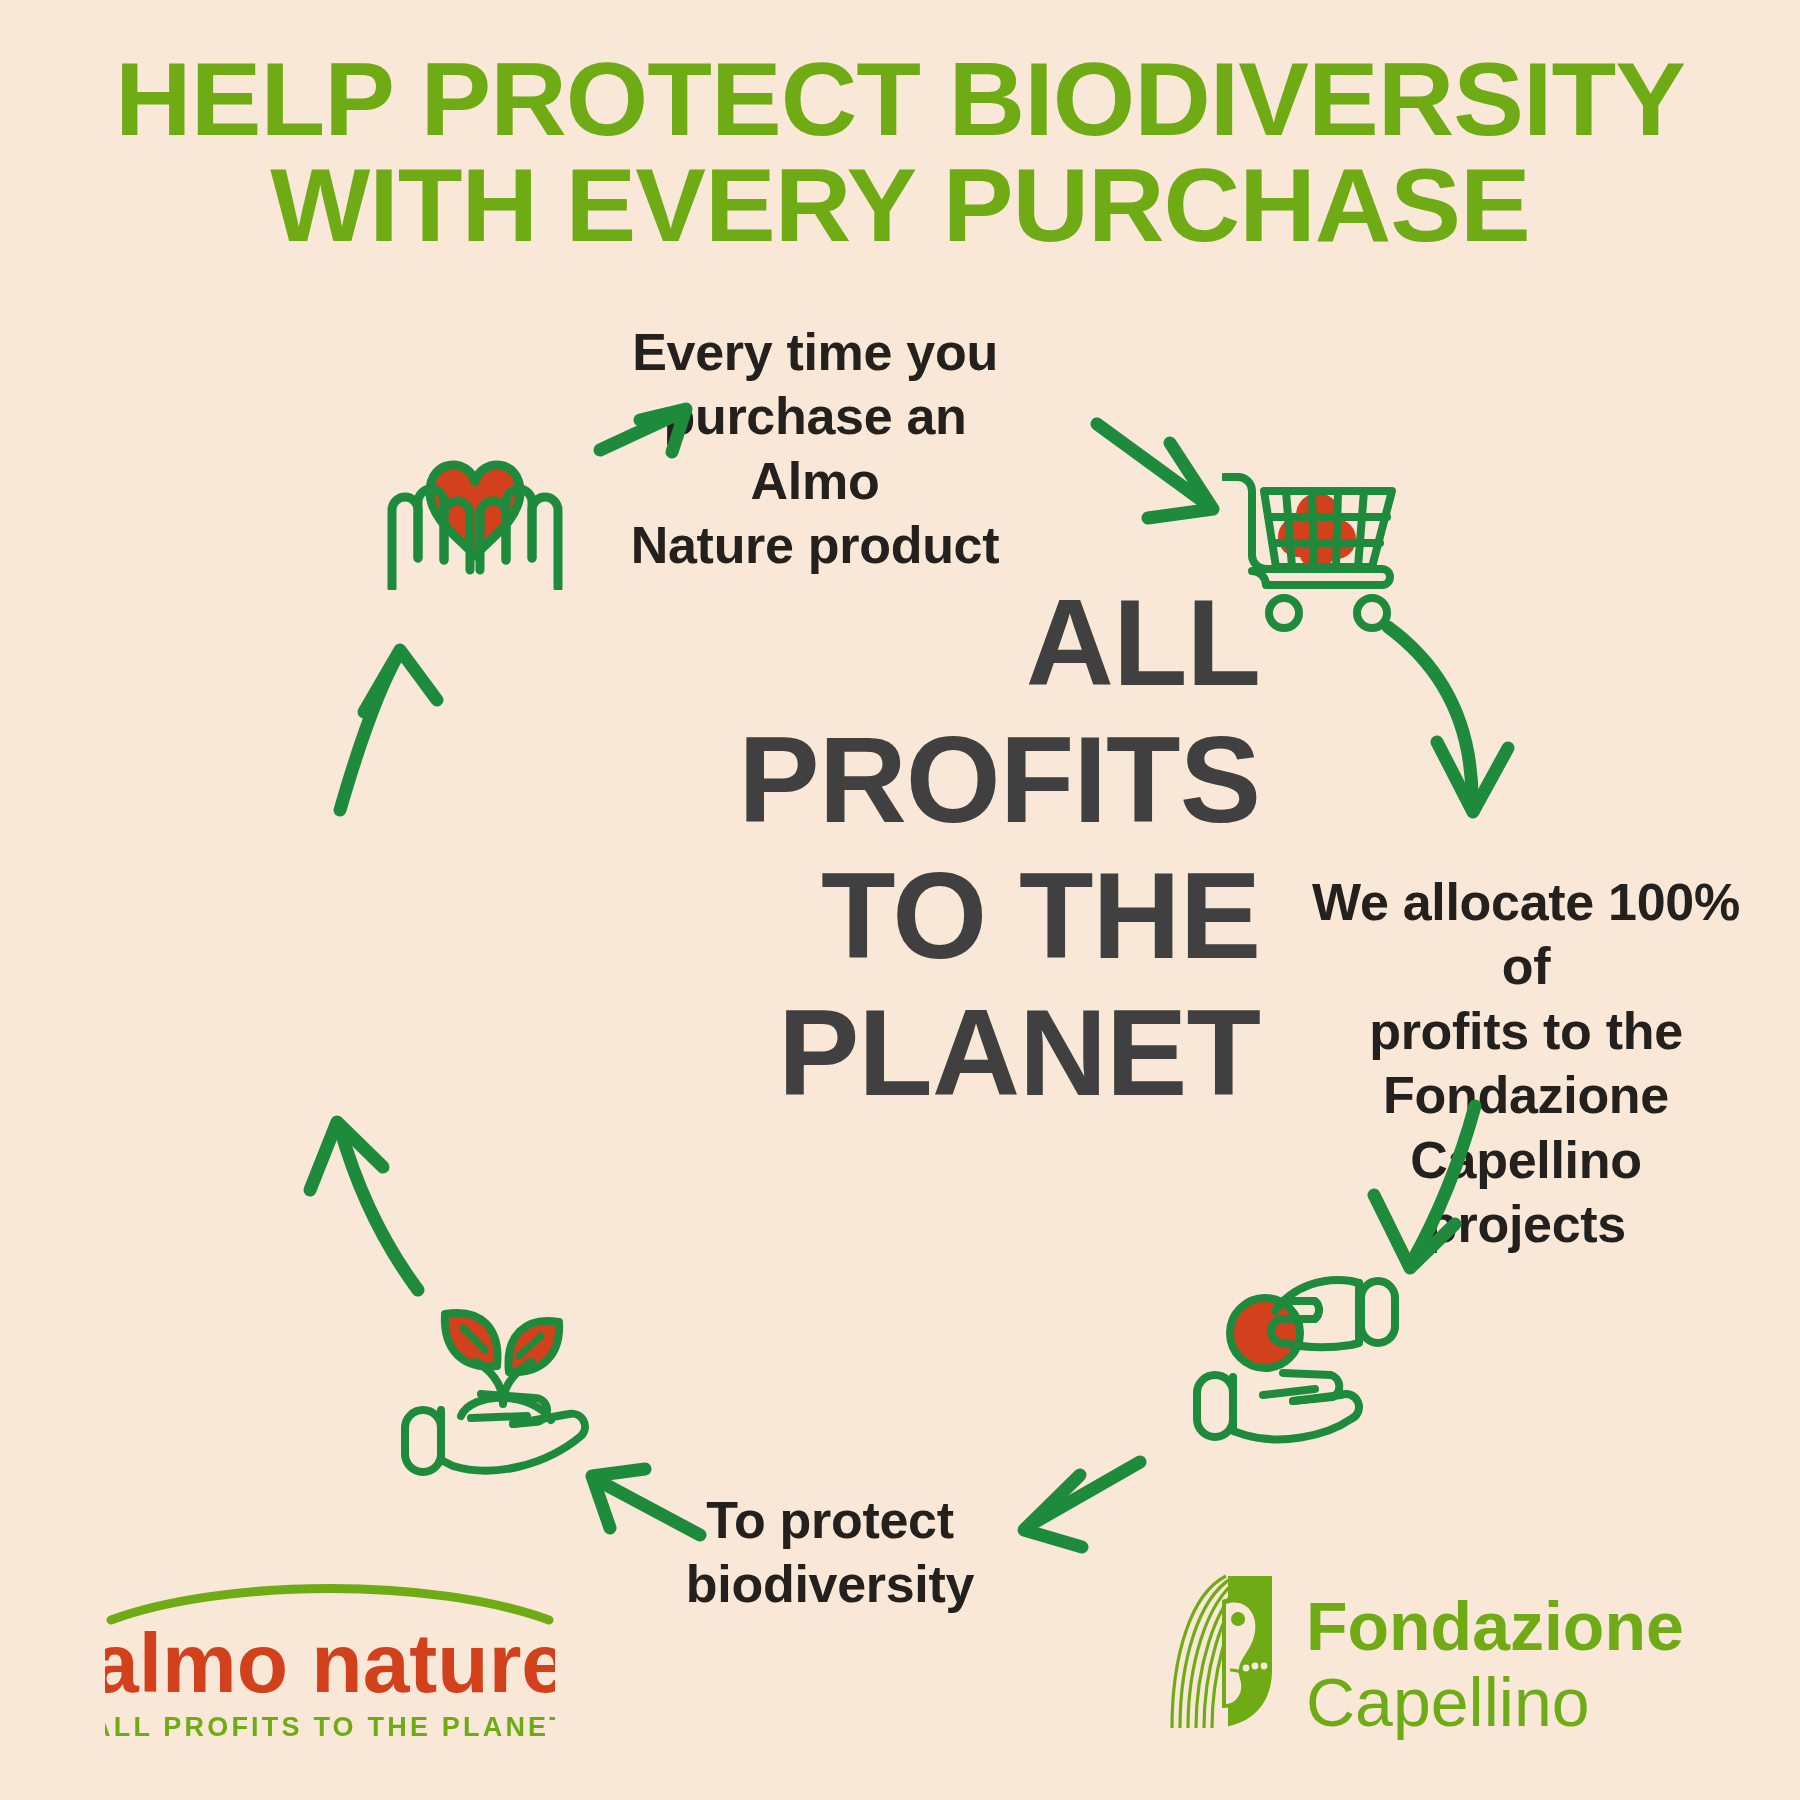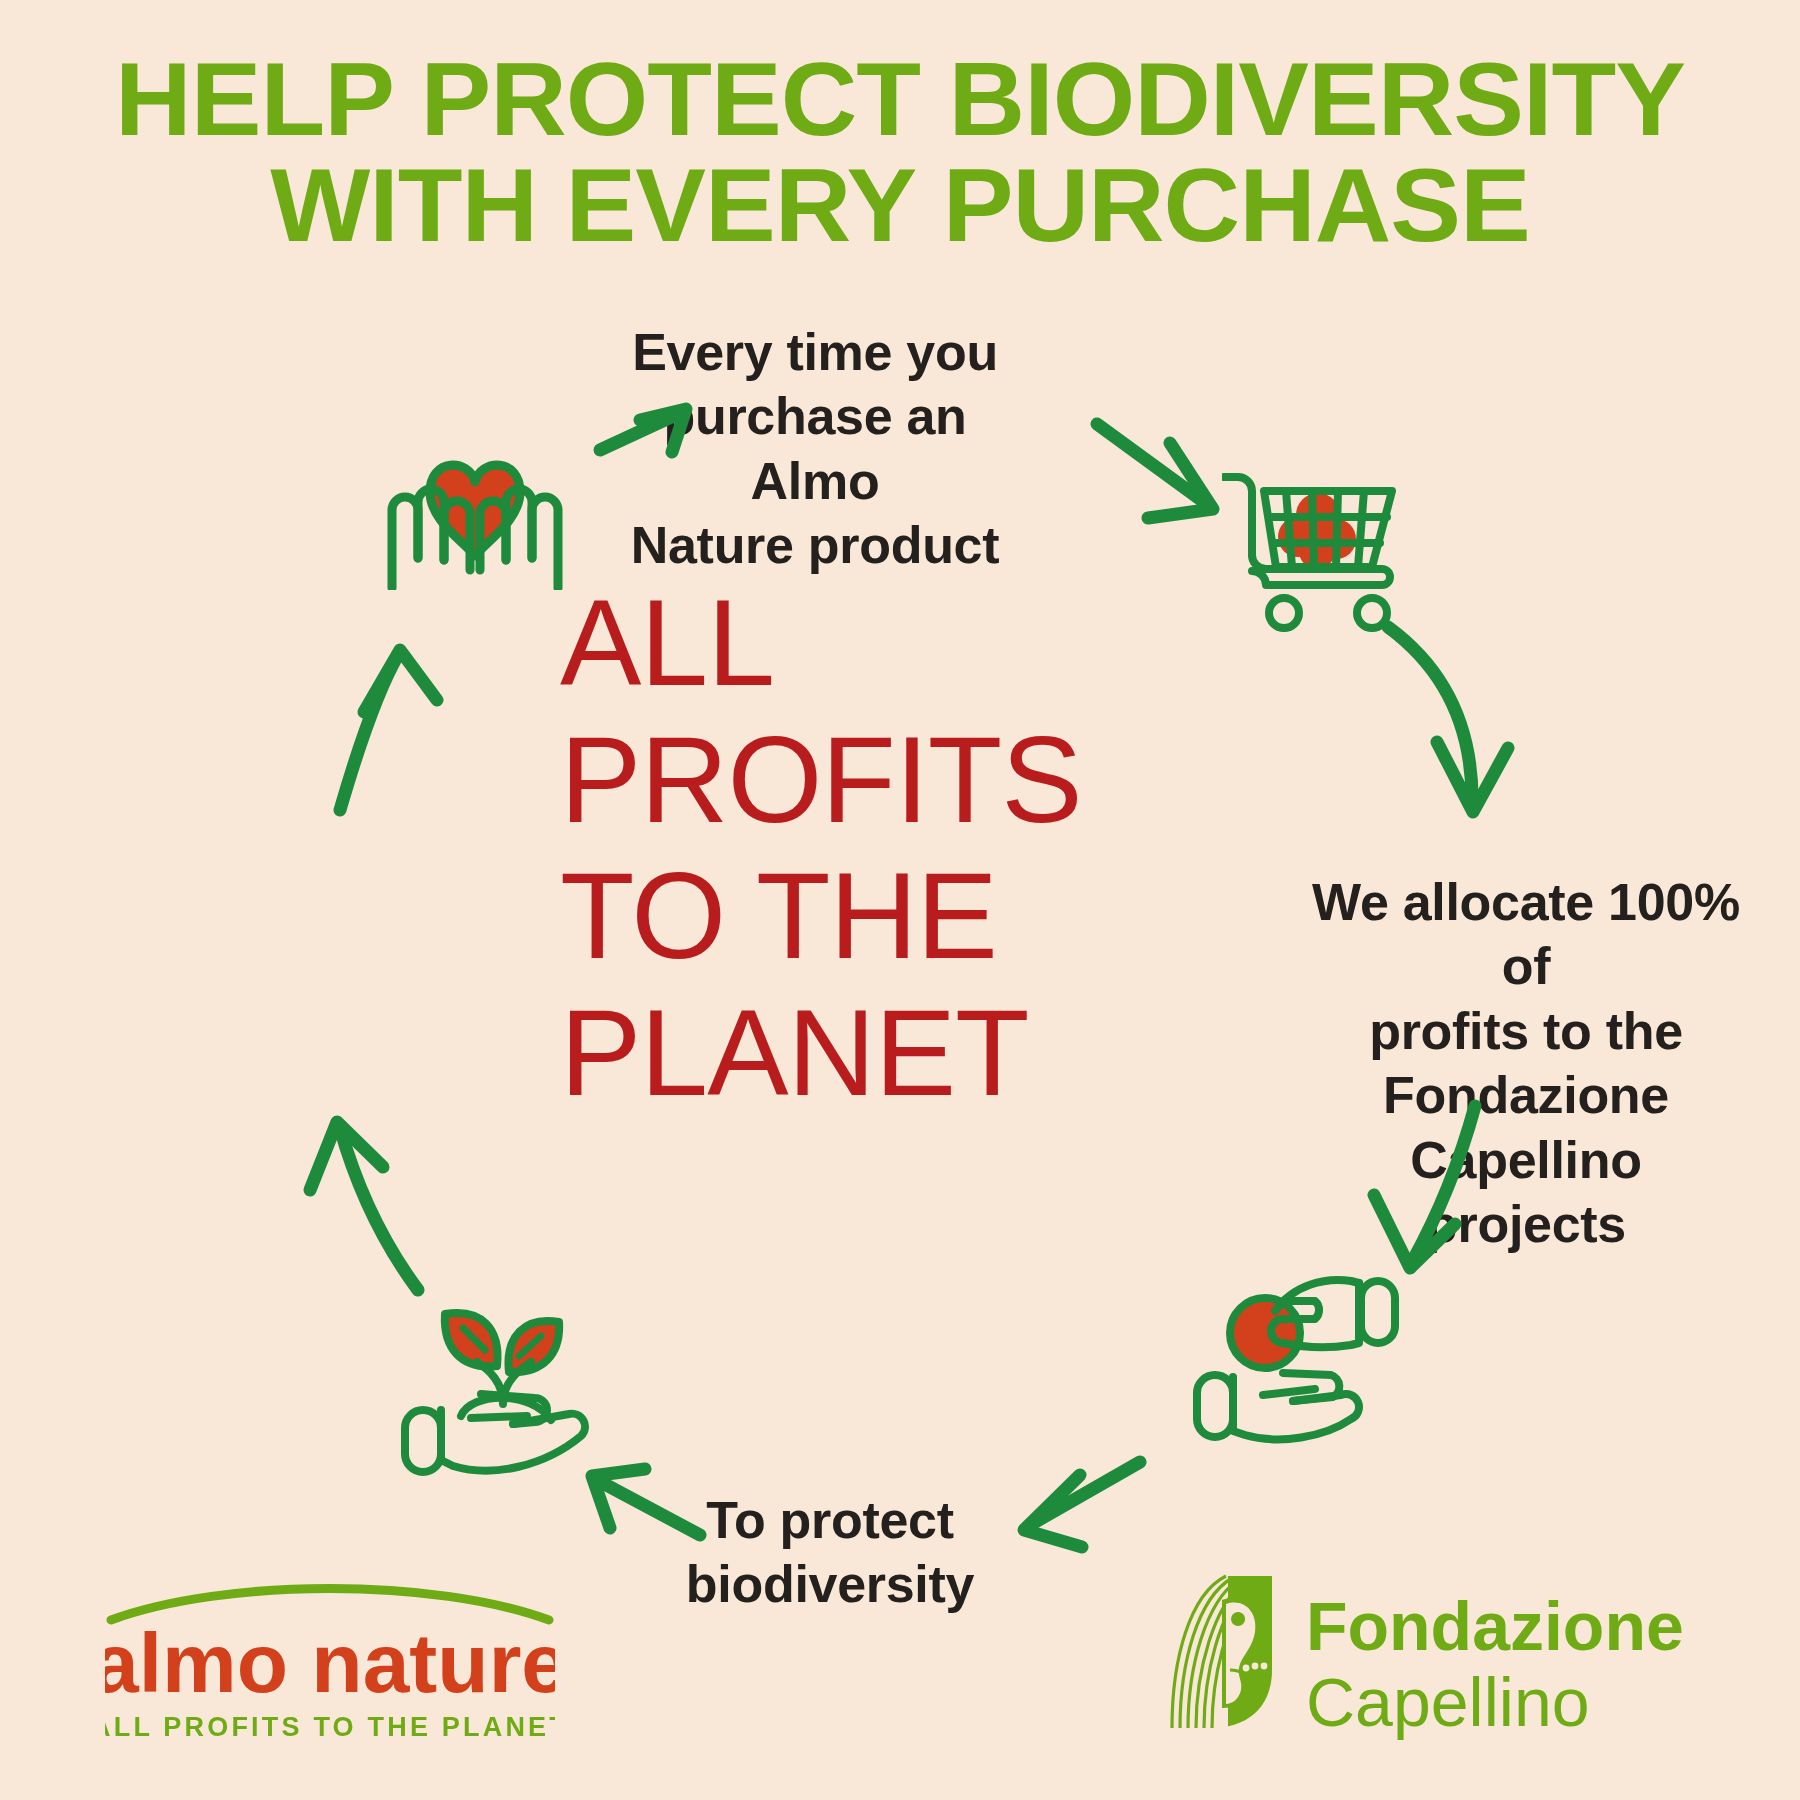--- a/index.html
+++ b/index.html
@@ -24,23 +24,23 @@
     letter-spacing:-1px;
     transform:scaleX(1.02);
     text-transform:uppercase;
     white-space:pre-line;
   }
 
   
   .center-claim{
     position:absolute;
     left:560px;top:575px;width:700px;
-    text-align:left;
-    color:#b91c1c;
-    font-weight:normal;
+    text-align:right;
+    color:#404040;
+    font-weight:bold;
     font-size:122px;
     line-height:1.12;
     letter-spacing:-1px;
     white-space:pre-line;
   }
 
   
   .caption{
     position:absolute;
     color:#23201E;

